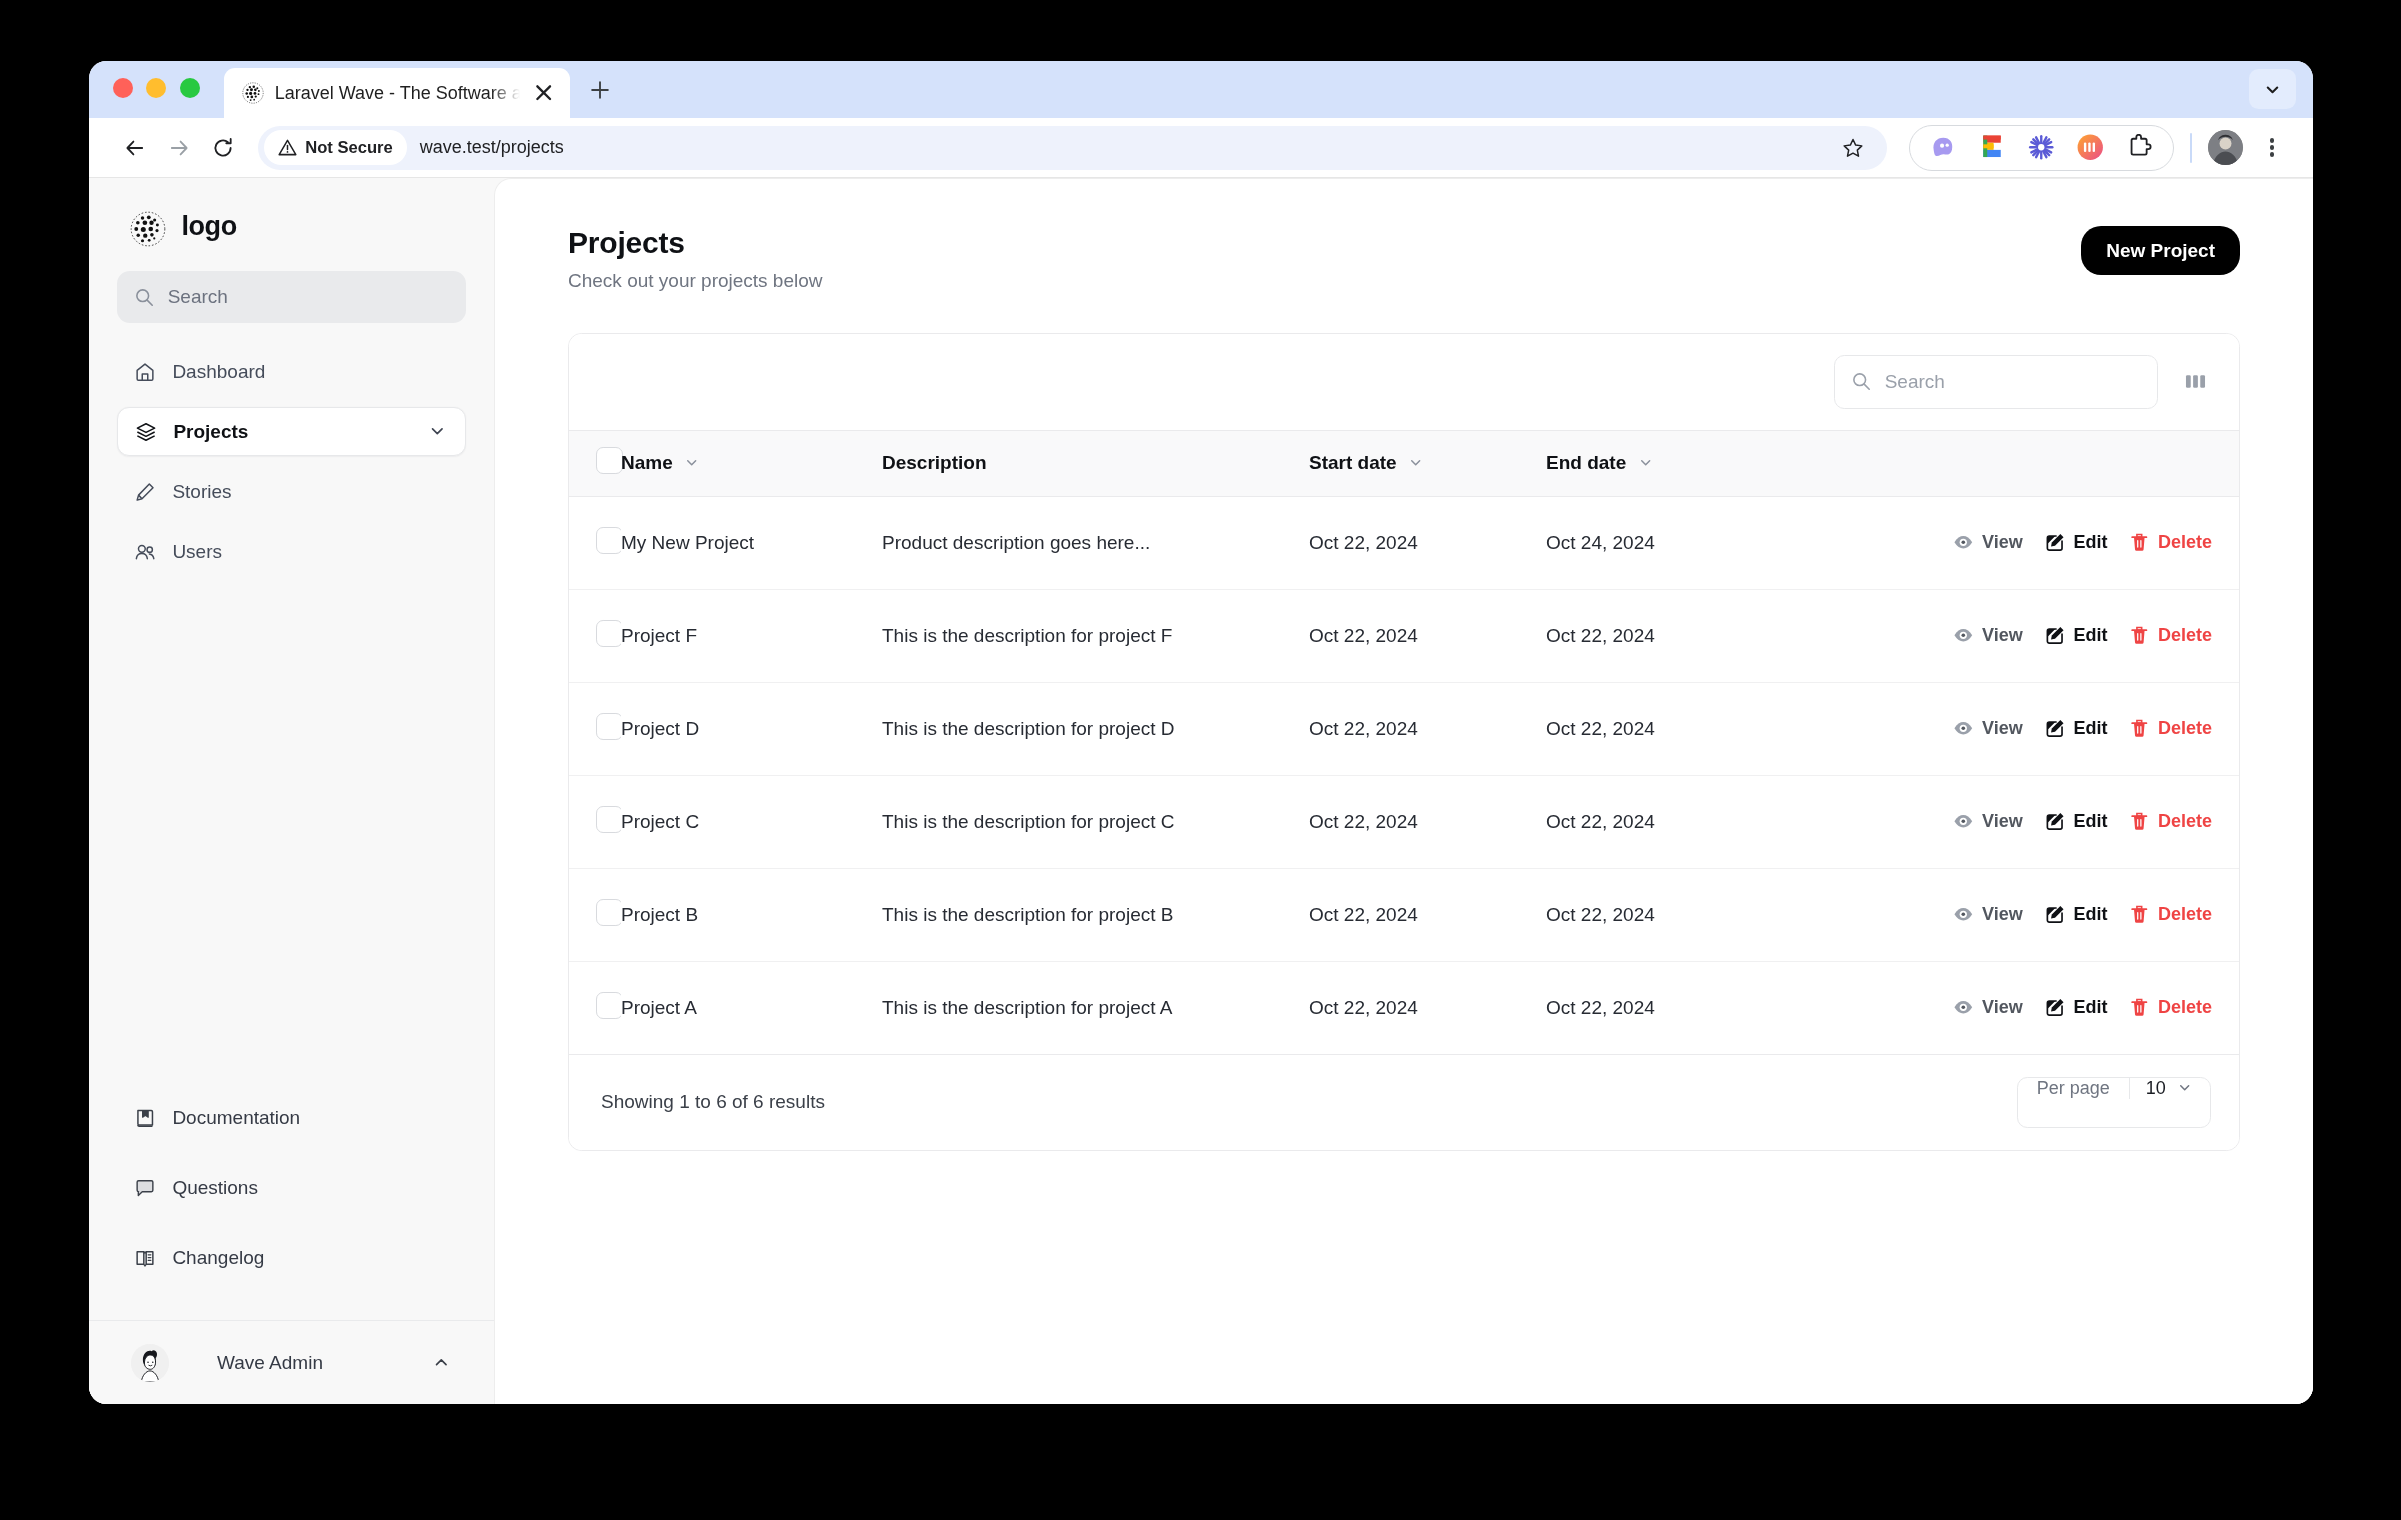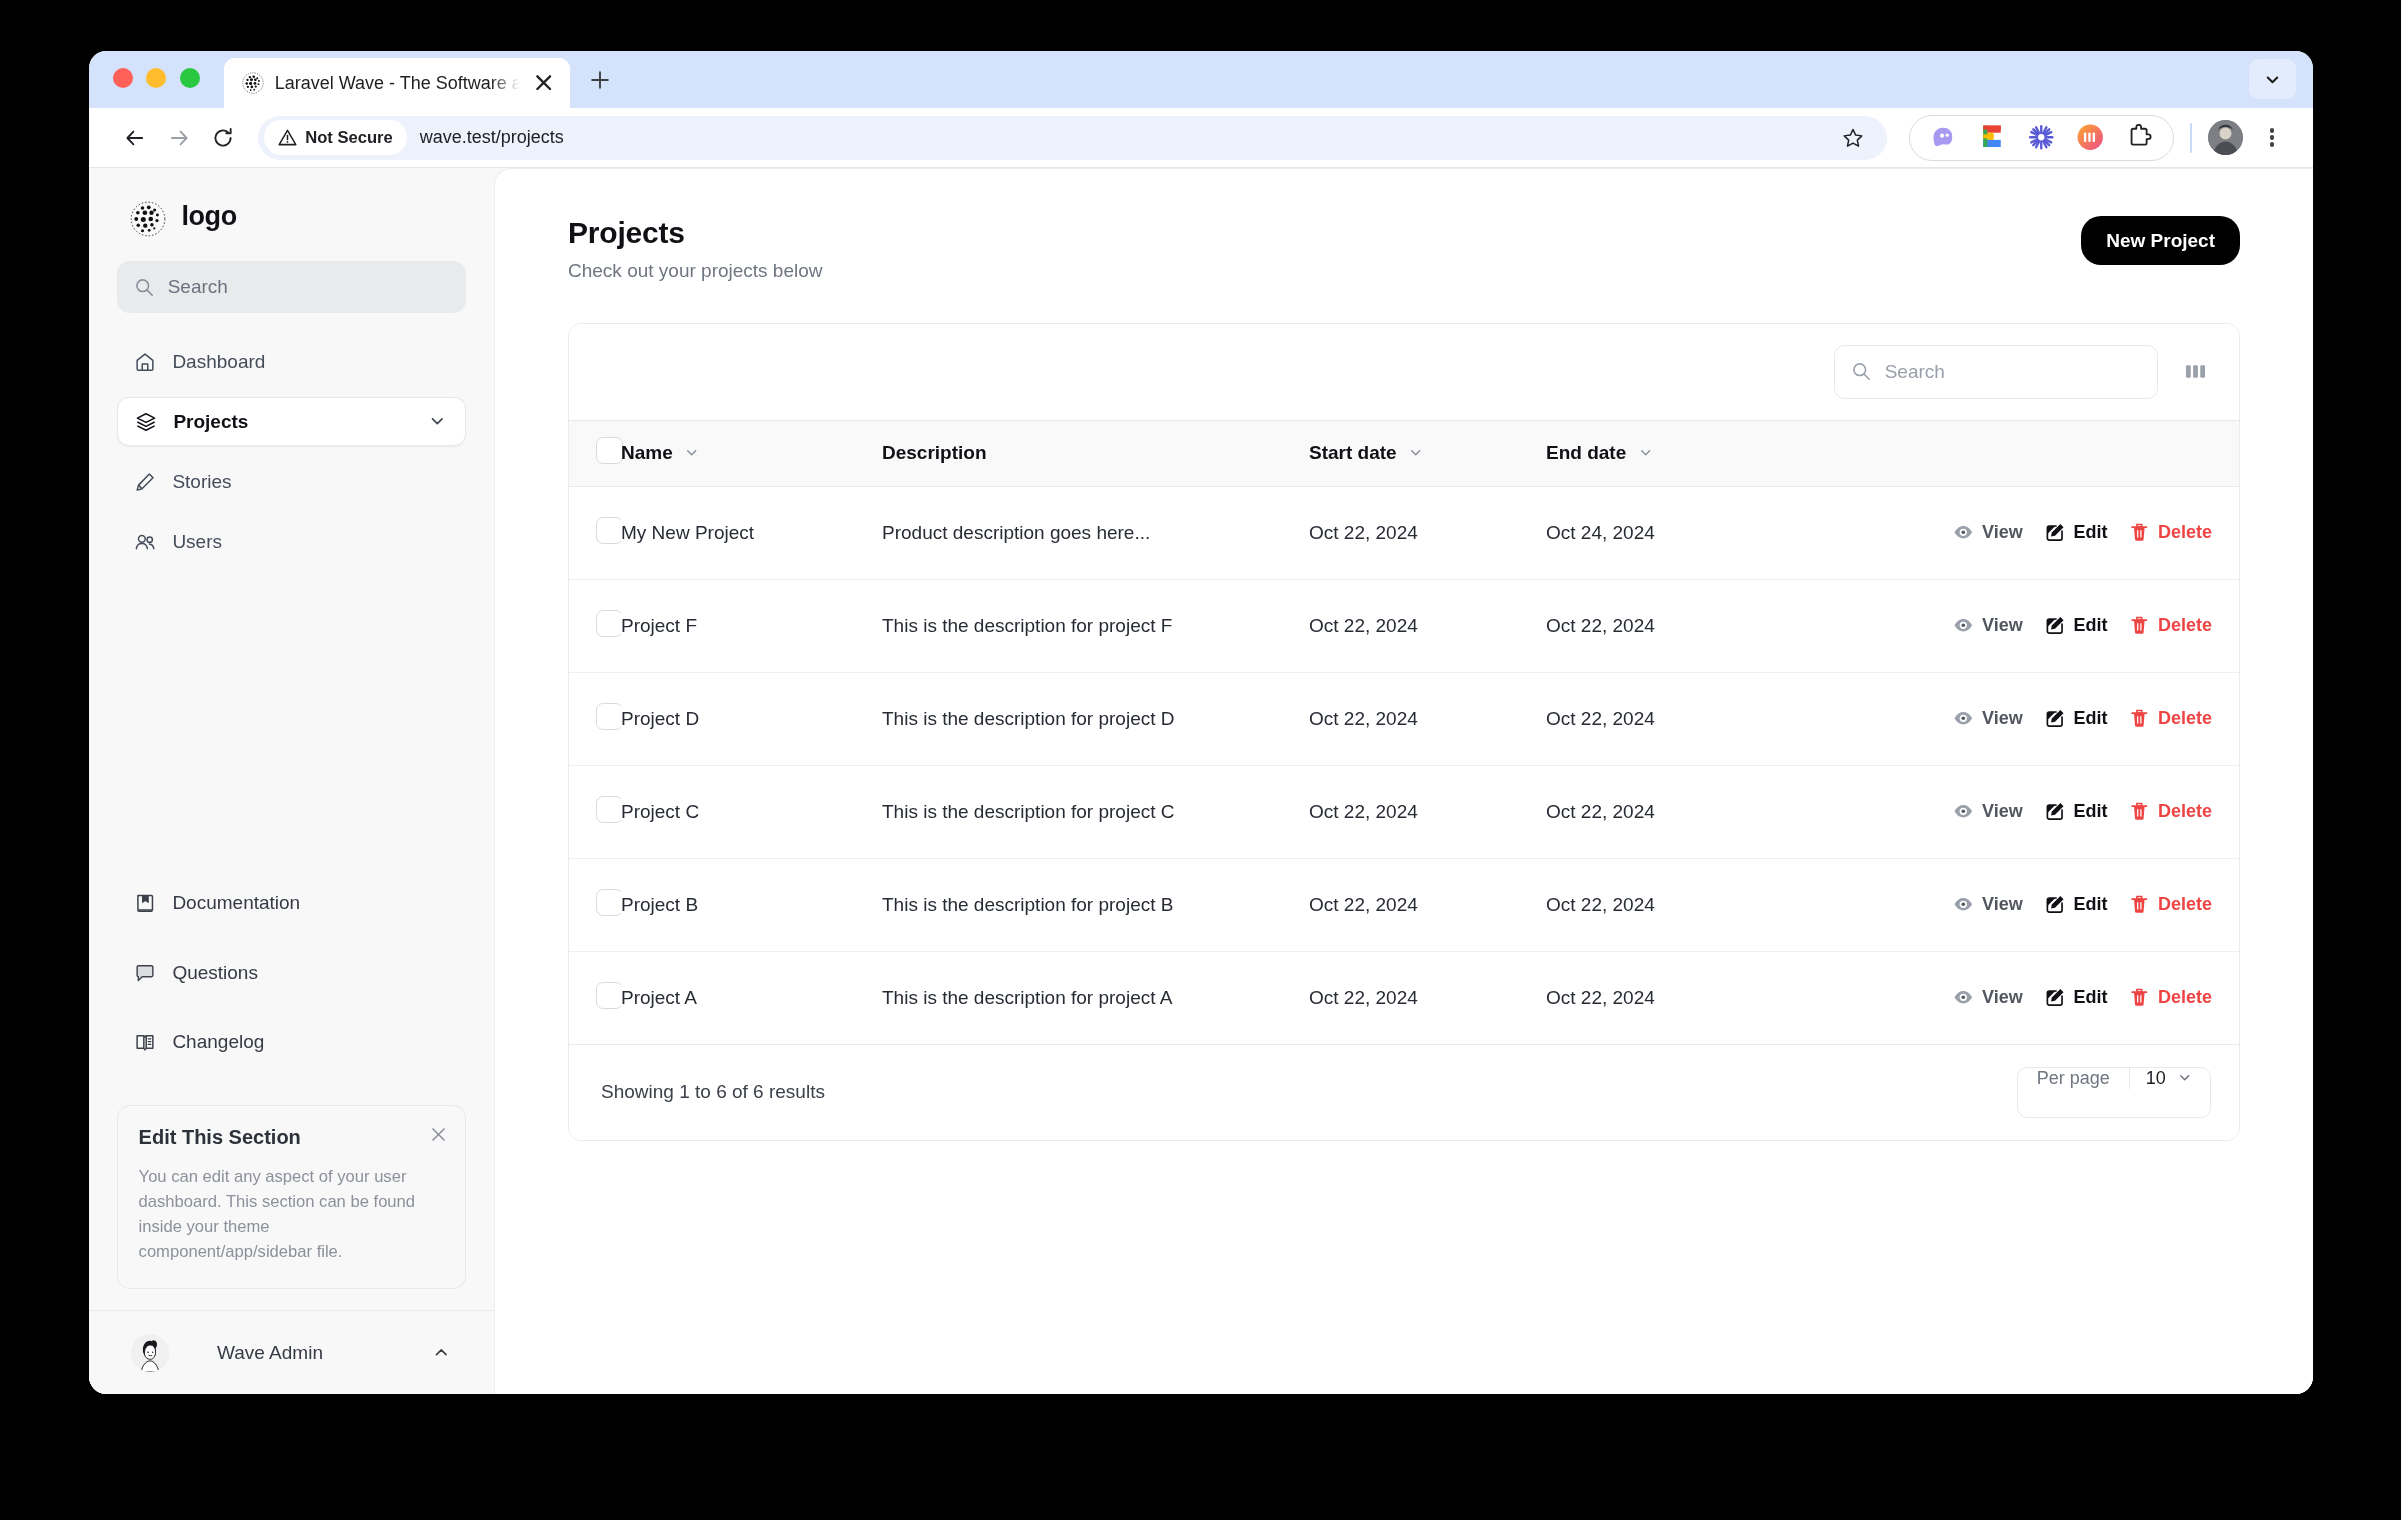--- a/index.html
+++ b/index.html
@@ -6,21 +6,21 @@
   html, body {
     width: 2401px; height: 1520px;
     background: #000000;
     font-family: "Liberation Sans", sans-serif;
     overflow: hidden;
   }
 
   
   .browser-window {
     position: absolute;
-    left: 89px; top: 51px;
+    left: 89px; top: 61px;
     width: 2224px; height: 1343px;
     background: #ffffff;
     border-radius: 17.4px;
     overflow: hidden;
     display: flex;
     flex-direction: column;
   }
 
   
   .tab-strip {
@@ -683,29 +683,20 @@
                   <path d="M18 10 H21.5"></path>
                   <path d="M18 13.5 H21.5"></path>
                   <path d="M18 17 H21.5"></path>
                 </g>
             </svg>
           </span>
           <span class="nav-label">Changelog</span>
         </div>
       </nav>
 
-      <div class="edit-card">
-        <div class="edit-card-title">Edit This Section</div>
-        <div class="edit-card-close">
-          <svg width="19" height="19" viewBox="0 0 24 24">
-              <path d="M5 5 L19 19 M19 5 L5 19" stroke="#8b909a" stroke-width="2" stroke-linecap="round"></path>
-            </svg>
-        </div>
-        <div class="edit-card-body">You can edit any aspect of your user dashboard. This section can be found inside your theme component/app/sidebar file.</div>
-      </div>
 
       <div class="user-row">
         <span class="user-avatar">
           <svg width="38" height="38" viewBox="0 0 48 48">
             <circle cx="24" cy="24" r="24" fill="#f0f0f0"></circle>
             <path d="M15 20 C15 11 22 7 26 9 C30 5 36 12 31 18 C33 24 30 30 24 30 C18 30 15 26 15 20Z" fill="#16181d"></path>
             <path d="M17 24 C17 17 21 14 24.5 14 C28.5 14 31 17.5 31 23 C31 28 28 32 24.5 32 C20.5 32 17 29 17 24Z" fill="#fff" stroke="#16181d" stroke-width="1.2"></path>
             <circle cx="21.5" cy="23" r="1" fill="#16181d"></circle>
               <circle cx="27.5" cy="23" r="1" fill="#16181d"></circle>
             <path d="M22.5 27 q2 1.4 4 0" fill="none" stroke="#16181d" stroke-width="1.1" stroke-linecap="round"></path>

